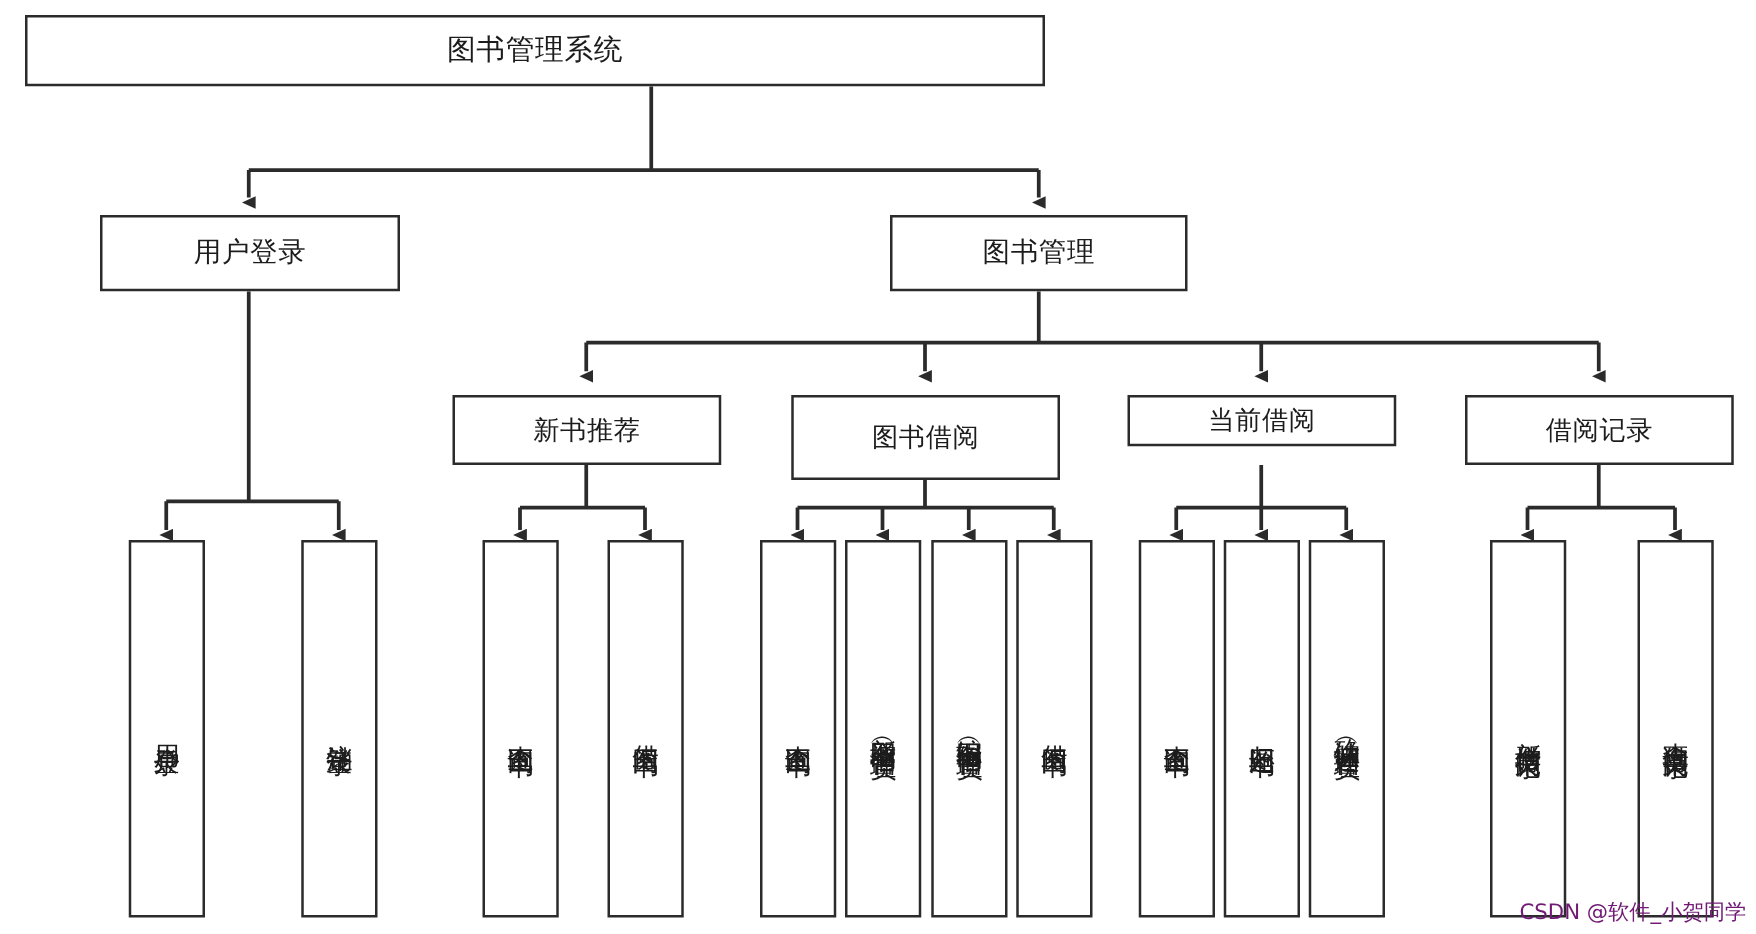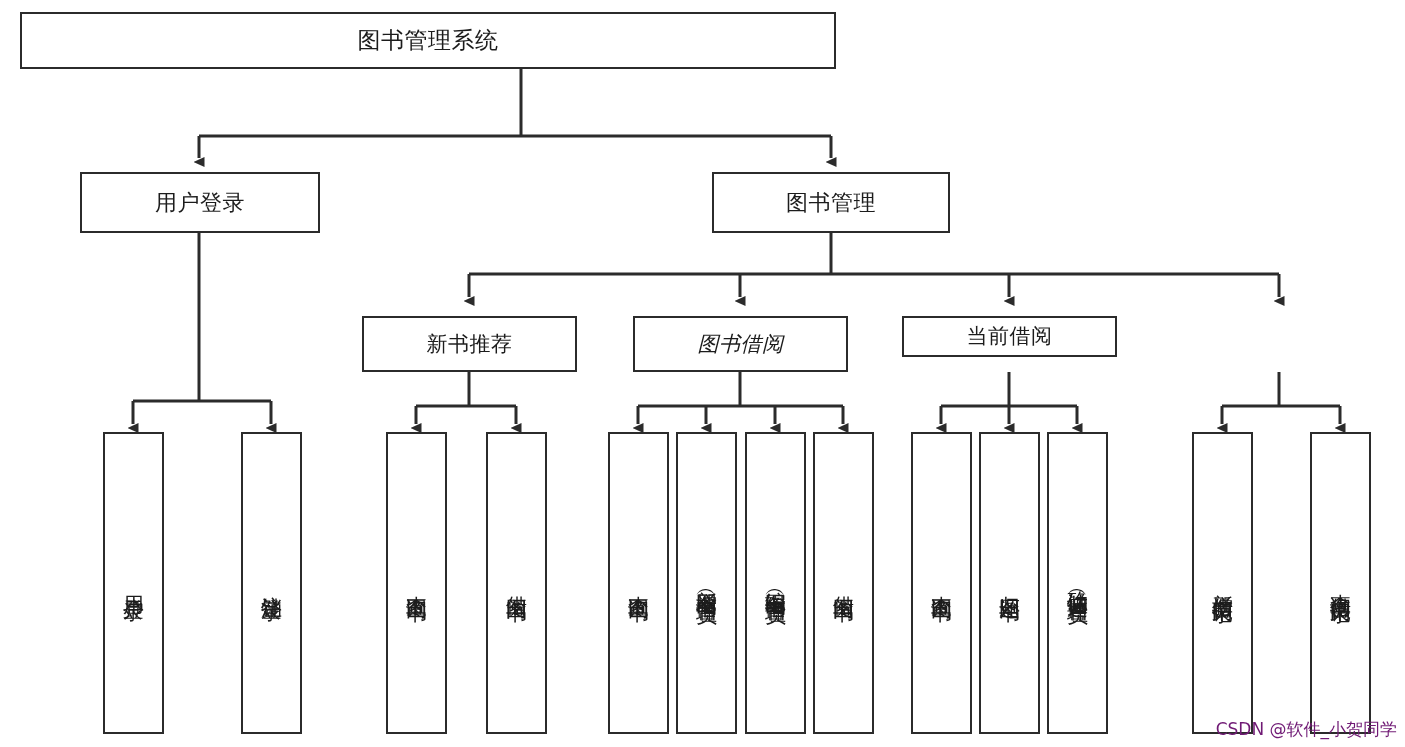--- a/index.html
+++ b/index.html
@@ -136,26 +136,29 @@
   <div class="node lvl2" style="left:80px; top:172px; width:240px; height:61px;">
     <span class="lbl">用户登录</span>
   </div>
   <div class="node lvl2" style="left:712px; top:172px; width:238px; height:61px;">
     <span class="lbl">图书管理</span>
   </div>
 
   <div class="node lvl3" style="left:362px; top:316px; width:215px; height:56px;">
     <span class="lbl">新书推荐</span>
   </div>
-  <div class="node lvl3" style="left:633px; top:316px; width:215px; height:56px;font-style:italic;">
+  <div class="node lvl3" style="left:633px; top:316px; width:215px; height:68px;">
     <span class="lbl">图书借阅</span>
   </div>
   <div class="node lvl3" style="left:902px; top:316px; width:215px; height:41px;">
     <span class="lbl">当前借阅</span>
   </div>
+  <div class="node lvl3" style="left:1172px; top:316px; width:215px; height:56px;">
+    <span class="lbl">借阅记录</span>
+  </div>
 
   <div class="node leaf" style="left:103px; top:432px; width:61px; height:302px;">
     <span class="lbl">用户登录</span>
   </div>
   <div class="node leaf" style="left:241px; top:432px; width:61px; height:302px;">
     <span class="lbl">注销登录</span>
   </div>
 
   <div class="node leaf" style="left:386px; top:432px; width:61px; height:302px;">
     <span class="lbl">查询图书</span>

